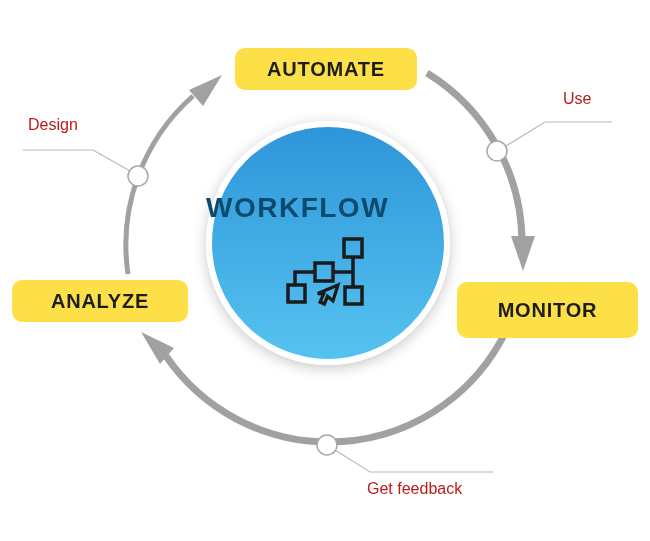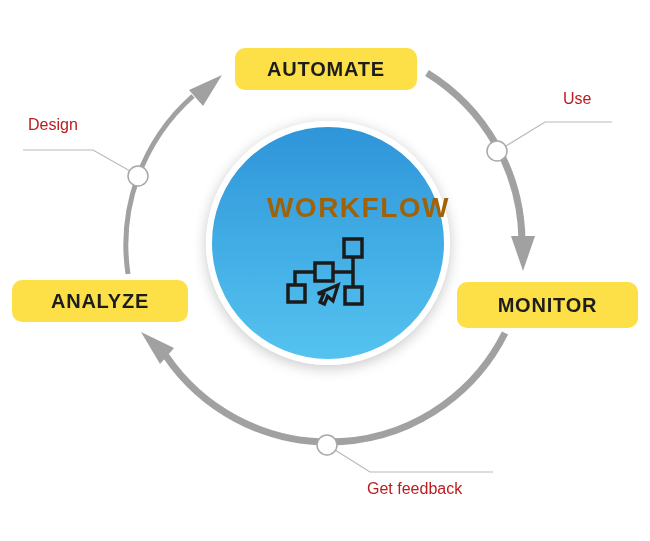--- a/index.html
+++ b/index.html
@@ -8,31 +8,31 @@
     font-family:"Liberation Sans",sans-serif;overflow:hidden;
   }
   #diagram-svg{position:absolute;left:0;top:0;}
   .blue-circle{
     position:absolute;left:206px;top:121px;width:232px;height:232px;
     border-radius:50%;border:6px solid #ffffff;
     background:linear-gradient(180deg,#2E95D9 0%,#55C3F0 100%);
     box-shadow:0 3px 14px rgba(0,0,0,0.22);
   }
   .workflow-title{
-    position:absolute;left:206px;top:192px;width:244px;text-align:right;
-    font-size:28px;font-weight:700;color:#a16207;letter-spacing:1.5px;
+    position:absolute;left:206px;top:192px;width:244px;text-align:left;
+    font-size:28px;font-weight:700;color:#0c4a6e;letter-spacing:1.5px;
   }
   #center-icon{position:absolute;left:282px;top:233px;}
   .stage-btn{
     position:absolute;display:flex;align-items:center;justify-content:center;
     background:#fde047;border-radius:10px;font-weight:700;font-size:20px;
     color:#1d1d1d;letter-spacing:0.8px;cursor:pointer;
   }
   #btn-automate{left:235px;top:48px;width:182px;height:42px;}
-  #btn-monitor{left:457px;top:282px;width:181px;height:46px;}
+  #btn-monitor{left:457px;top:282px;width:181px;height:56px;}
   #btn-analyze{left:12px;top:280px;width:176px;height:42px;}
   .callout-label{position:absolute;font-size:16px;color:#b91c1c;}
   #label-design{left:28px;top:116px;}
   #label-use{left:563px;top:90px;}
   #label-get-feedback{left:367px;top:480px;}
   .logo{position:absolute;left:90px;top:483px;font-size:25px;letter-spacing:-0.3px;}
   .logo .blue{color:#4C9FD9;}
   .logo .orange{color:#F8A13E;}
   .logo .reg{font-size:10px;color:#4C9FD9;position:relative;top:-11px;left:1px;}
 </style>

